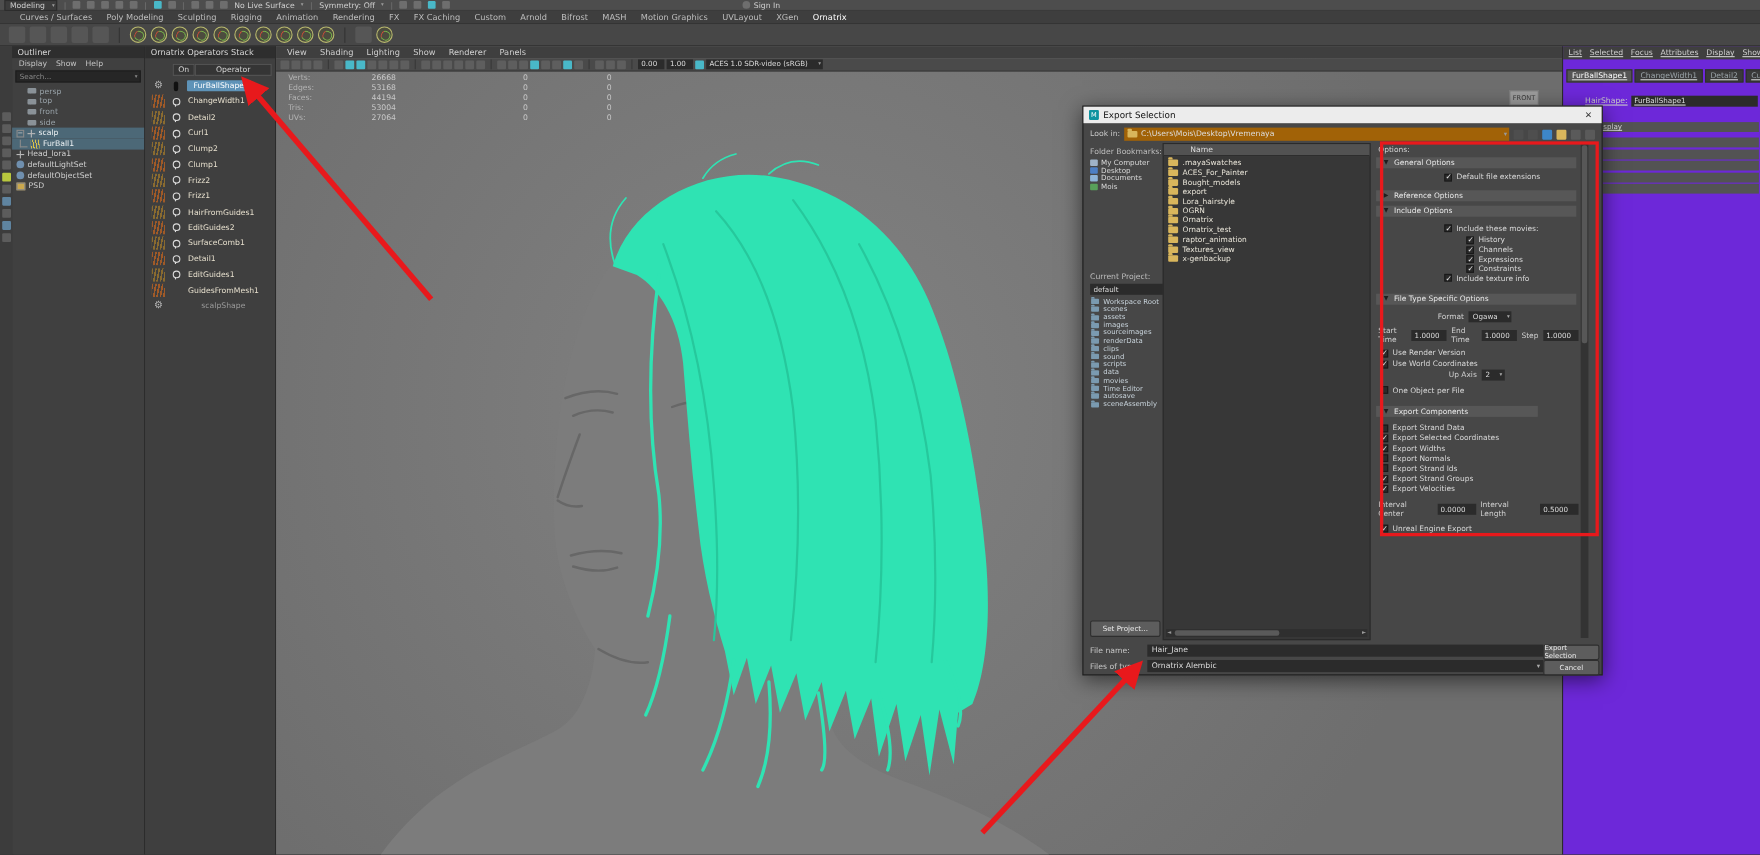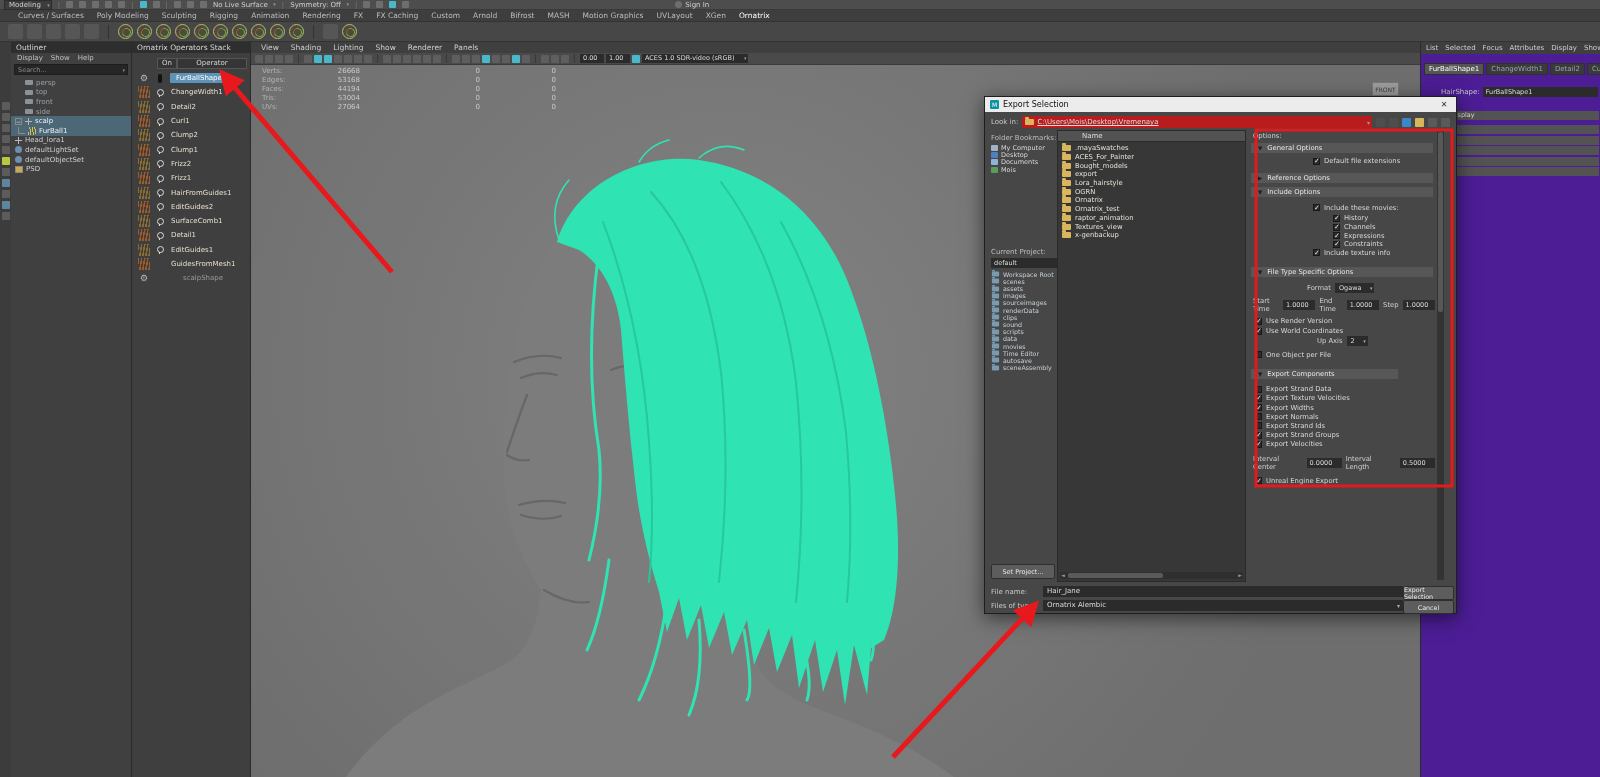--- a/index.html
+++ b/index.html
@@ -84,36 +84,36 @@
   .vpdd::after{content:"▾";position:absolute;right:2px;top:0;font-size:5px;color:#999;}
   .stats{left:262px;top:66px;font-size:7px;color:#c9c9c9;}
   .statrow{display:flex;height:9px;align-items:center;}
   .statrow .lb{width:40px;color:#b2b2b2;}
   .statrow .v1{width:58px;text-align:right;}
   .statrow .z1{width:120px;text-align:right;}
   .statrow .z2{width:76px;text-align:right;}
   .frontbox{left:1372px;top:82px;width:27px;height:14px;background:#9c9c9c;color:#3a3a3a;font-size:6px;
             display:flex;align-items:center;justify-content:center;border:1px solid #777;box-sizing:border-box;}
   
-  .ae{left:1420px;top:42px;width:180px;height:735px;background:#4c1d95;border-left:1px solid #2b2b2b;}
+  .ae{left:1420px;top:42px;width:180px;height:735px;background:#6d28d9;border-left:1px solid #2b2b2b;text-decoration:underline;}
   .aemenus{display:flex;gap:7px;align-items:center;height:12px;padding-left:5px;font-size:7px;color:#cfcfcf;background:#3f3f3f;}
   .aetabs{display:flex;gap:2px;margin-top:9px;padding-left:3px;font-size:7px;height:12px;}
   .aetab{padding:1px 4px;color:#9aa3a8;background:#3a3a3a;border:1px solid #2f2f2f;white-space:nowrap;}
   .aetab.active{color:#fff;background:#555;}
   .aehs{display:flex;align-items:center;gap:3px;margin-top:12px;padding-left:20px;font-size:7px;color:#c8c8c8;}
   .aehs .fld{background:#2b2b2b;height:10px;line-height:10px;padding:0 3px;color:#ddd;flex:1;margin-right:3px;}
   .aesec{height:9px;line-height:9px;background:#535353;color:#ddd;font-size:6.5px;padding-left:3px;margin:1.5px 2px 0 0;}
   
   .dlg{left:984px;top:96px;width:471px;height:516px;background:#474747;border:1px solid #1e1e1e;
        box-shadow:0 4px 18px rgba(0,0,0,.55);}
   .dlg-title{height:15px;background:#ececec;display:flex;align-items:center;padding:0 5px;gap:4px;color:#111;font-size:8px;}
   .mayaico{width:9px;height:9px;background:#0e93a0;color:#fff;font-size:6px;line-height:9px;text-align:center;border-radius:1px;}
   .dlg-x{margin-left:auto;color:#333;font-size:8px;width:14px;text-align:center;}
   .lookin{display:flex;align-items:center;margin-top:4px;padding:0 6px;gap:4px;font-size:7px;color:#c8c8c8;}
-  .pathfld{flex:1;background:#b91c1c;height:12px;display:flex;align-items:center;gap:3px;padding:0 3px;color:#ddd;position:relative;text-decoration:underline;}
+  .pathfld{flex:1;background:#a16207;height:12px;display:flex;align-items:center;gap:3px;padding:0 3px;color:#ddd;position:relative;}
   .pathfld::after{content:"▾";position:absolute;right:2px;color:#999;font-size:6px;}
   .navico{width:9px;height:9px;border-radius:1px;background:#5a5a5a;}
   .navico.dim{background:#4e4e4e;}
   .navico.up{background:#3d86c8;}
   .navico.newf{background:#d9b65c;}
   .fico{width:9px;height:6px;background:#d9b65c;border-radius:1px;position:relative;display:inline-block;flex:0 0 auto;}
   .fico::before{content:"";position:absolute;top:-2px;left:0;width:4px;height:2px;background:#d9b65c;border-radius:1px 1px 0 0;}
   .fico.blue{background:#7a9ab0;}
   .fico.blue::before{background:#7a9ab0;}
   .bm-label{font-size:7px;color:#bdbdbd;margin:6px 0 2px 6px;}
@@ -789,21 +789,21 @@
           <div class="secbar" style="width: 140px; margin-bottom: 6px;">
             <span class="tri">▼</span>
             <span>Export Components</span>
           </div>
           <div class="cbrow" style="margin-left: 8px; margin-bottom: 0.6px;">
             <span class="cb"></span>
             <span>Export Strand Data</span>
           </div>
           <div class="cbrow" style="margin-left: 8px; margin-bottom: 0.6px;">
             <span class="cb on"></span>
-            <span>Export Texture Velocities</span>
+            <span>Export Selected Coordinates</span>
           </div>
           <div class="cbrow" style="margin-left: 8px; margin-bottom: 0.6px;">
             <span class="cb on"></span>
             <span>Export Widths</span>
           </div>
           <div class="cbrow" style="margin-left: 8px; margin-bottom: 0.6px;">
             <span class="cb"></span>
             <span>Export Normals</span>
           </div>
           <div class="cbrow" style="margin-left: 8px; margin-bottom: 0.6px;">

